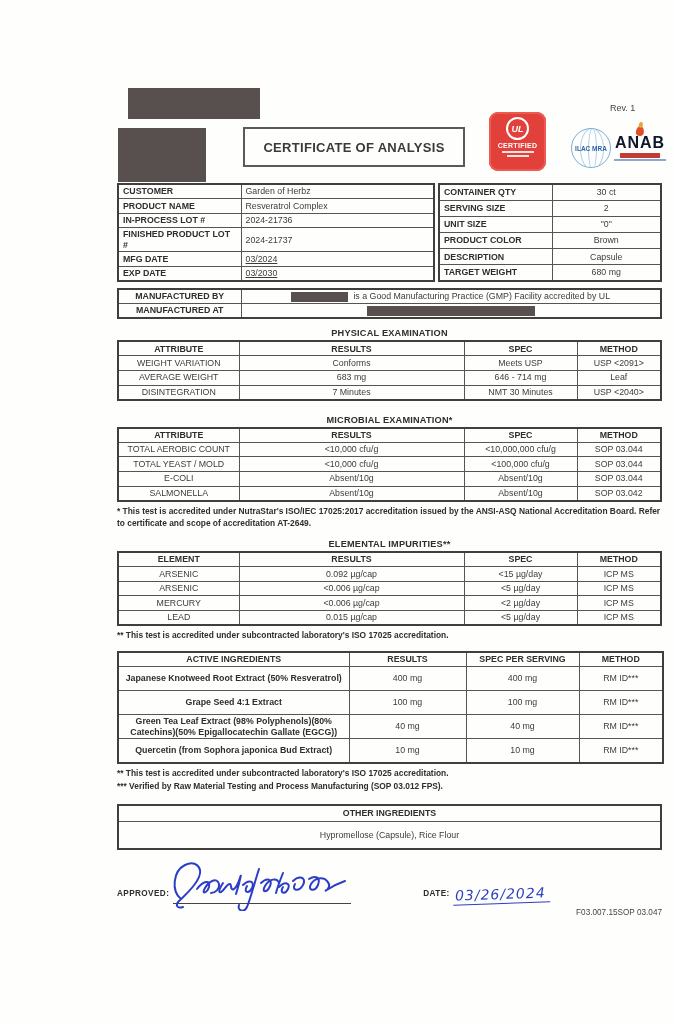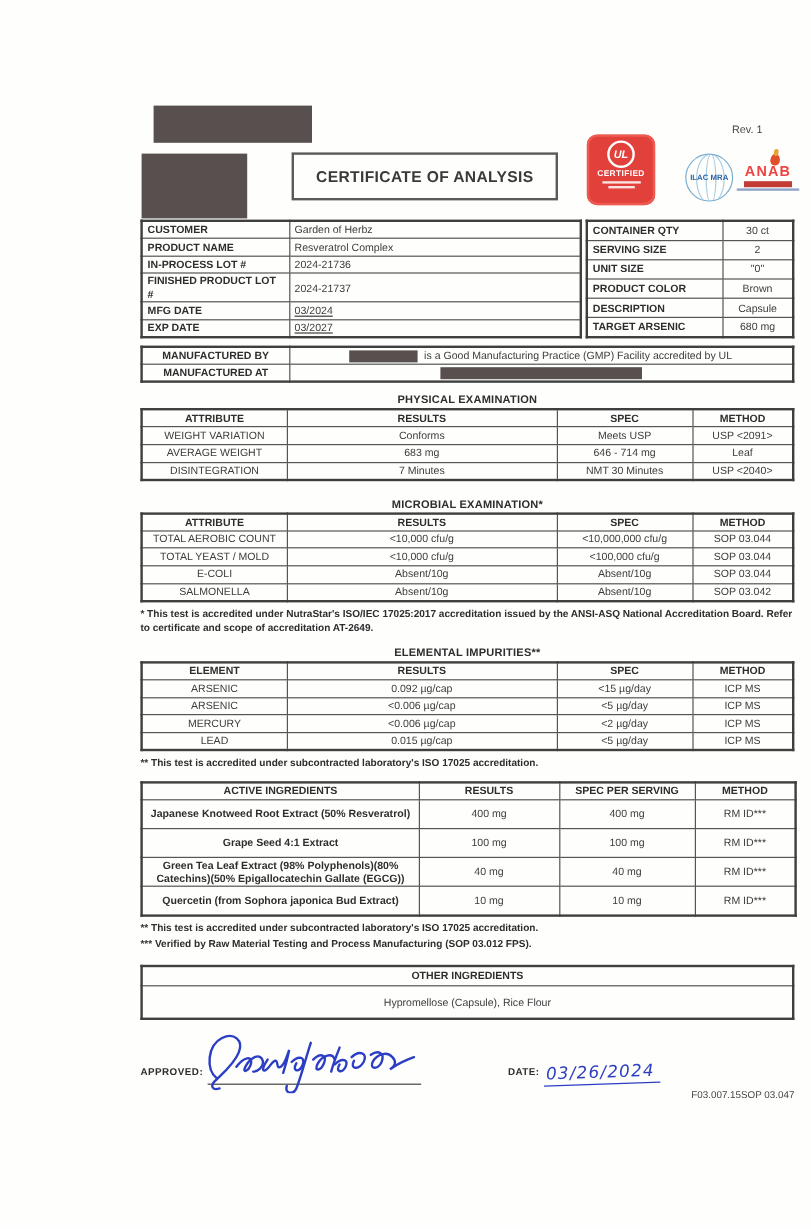--- a/index.html
+++ b/index.html
@@ -29,40 +29,40 @@
   .anab { position:absolute; left:571px; top:124px; width:94px; height:48px; display:flex; align-items:center; }
   .globe { position:relative; width:40px; height:40px; border:1px solid #79aed1; border-radius:50%;
     flex:0 0 auto; overflow:hidden; }
   .globe:before { content:""; position:absolute; left:8px; top:-1px; width:22px; height:40px;
     border:1px solid #a9cde4; border-radius:50%; }
   .globe:after { content:""; position:absolute; left:16px; top:-1px; width:7px; height:40px;
     border:1px solid #a9cde4; border-radius:50%; }
   .globe-label { position:absolute; left:0; right:0; top:16px; text-align:center;
     font-size:6.5px; font-weight:bold; color:#2d64a8; z-index:2; }
   .anab-right { margin-left:3px; display:flex; flex-direction:column; align-items:center; }
-  .anab-word { position:relative; font-size:12px; font-weight:bold; color:#ef4444; letter-spacing:1px; line-height:1; }
+  .anab-word { position:relative; font-size:16px; font-weight:bold; color:#0f172a; letter-spacing:1px; line-height:1; }
   .flame { position:absolute; top:-9px; left:21px; width:8px; height:10px; background:#e04f2a;
     border-radius:50% 50% 50% 50% / 60% 60% 40% 40%; transform:rotate(8deg); }
   .flame:before { content:""; position:absolute; left:2px; top:-4px; width:4px; height:6px;
     background:#e8a23a; border-radius:50%; }
   .anab-bar { margin-top:2px; width:40px; height:5px; background:#c33b35; }
   .anab-sub { margin-top:1px; width:52px; height:2px; background:#8fa4c9; }
 
   
   .content { position:absolute; left:117px; top:183px; width:545px; }
 
   table { border-collapse:collapse; width:100%; table-layout:fixed; }
   table { border:2px solid #3f3f3f; }
   td, th { border:1px solid #555; font-size:8.8px; padding:1px 4px; height:14.6px;
     text-align:center; color:#3c3c3c; line-height:1.2; overflow:hidden; }
   th { font-weight:bold; color:#2e2e2e;margin-left:48px; }
   .u { text-decoration:underline; }
 
   .info-row-wrap { display:flex; gap:3px; }
-  .info-left { width:368px; } .info-right { flex:1; }
+  .info-left { width:318px; } .info-right { flex:1; }
   .info-left td.lbl, .info-right td.lbl { font-weight:bold; text-align:left; color:#2e2e2e; }
   .info-left td.val { text-align:left; }
   .info-right td.val { text-align:center; }
 
   .mfg-table { margin-top:6px; }
   .mfg-table td.lbl { font-weight:bold; width:123px; color:#2e2e2e; }
   .mfg-inline-redact { display:inline-block; vertical-align:middle; background:#57504e;
     width:57px; height:10px; margin-right:5px; }
   .mfg-big-redact { display:inline-block; vertical-align:middle; background:#57504e;
     width:168px; height:10px; }
@@ -153,21 +153,21 @@
             <tr>
               <td class="lbl">FINISHED PRODUCT LOT #</td>
               <td class="val">2024-21737</td>
             </tr>
             <tr>
               <td class="lbl">MFG DATE</td>
               <td class="val u">03/2024</td>
             </tr>
             <tr>
               <td class="lbl">EXP DATE</td>
-              <td class="val u">03/2027</td>
+              <td class="val u">03/2030</td>
             </tr>
           </tbody>
       </table>
       <table class="info-right" id="info-right">
         <colgroup>
             <col style="width:113px">
             <col>
           </colgroup>
         <tbody>
             <tr>
@@ -184,21 +184,21 @@
             </tr>
             <tr>
               <td class="lbl">PRODUCT COLOR</td>
               <td class="val">Brown</td>
             </tr>
             <tr>
               <td class="lbl">DESCRIPTION</td>
               <td class="val">Capsule</td>
             </tr>
             <tr>
-              <td class="lbl">TARGET ARSENIC</td>
+              <td class="lbl">TARGET WEIGHT</td>
               <td class="val">680 mg</td>
             </tr>
           </tbody>
       </table>
     </div>
 
     <table class="mfg-table">
       <tbody>
         <tr>
           <td class="lbl">MANUFACTURED BY</td>

